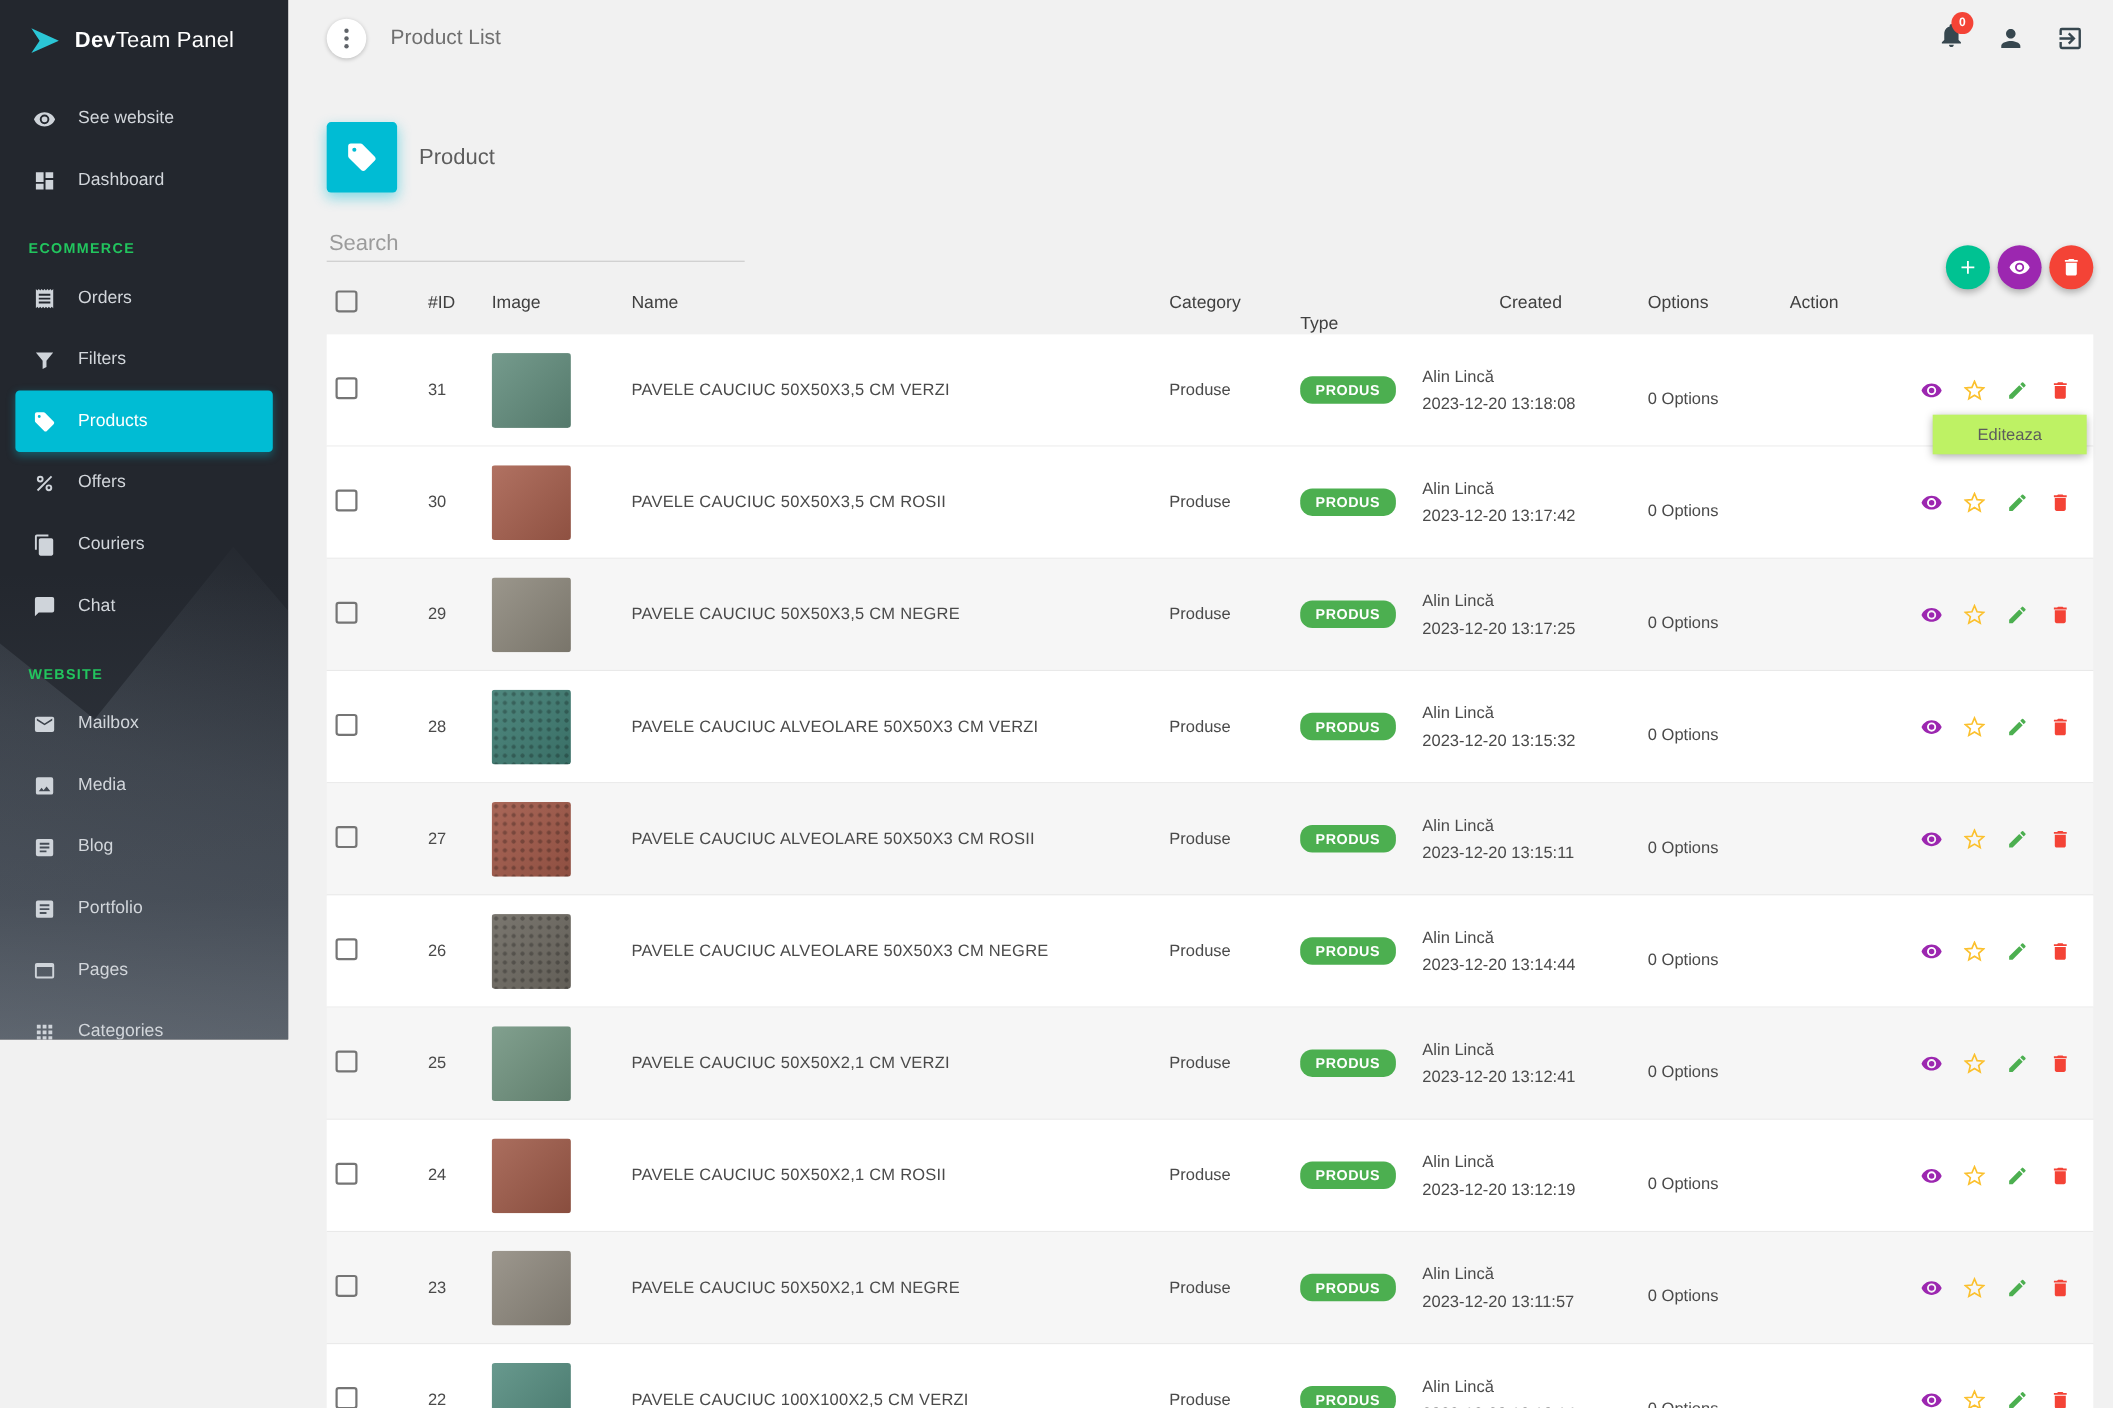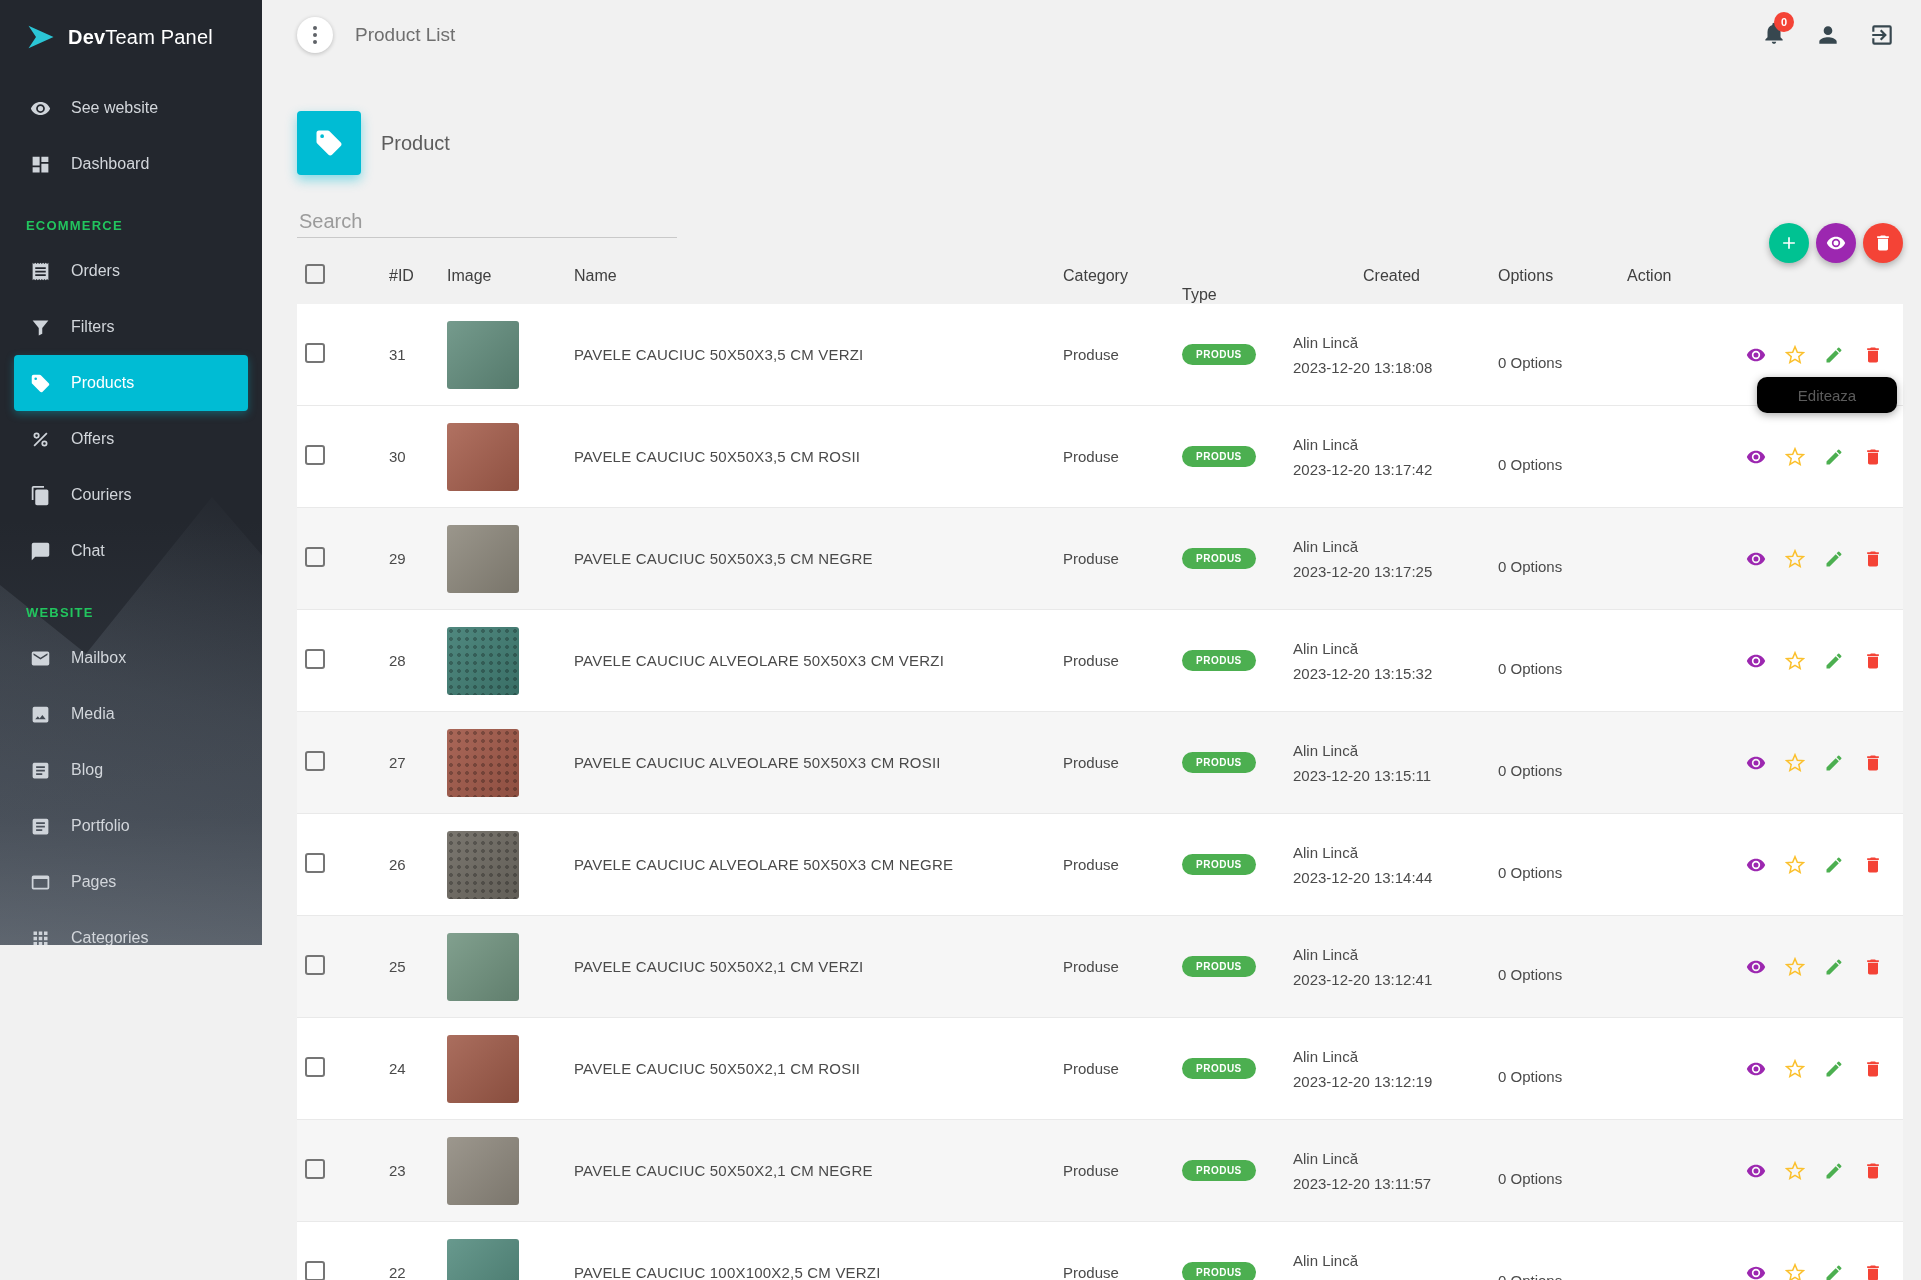--- a/index.html
+++ b/index.html
@@ -122,35 +122,35 @@
   .tile.dots{
     background-image:radial-gradient(rgba(0,0,0,.25) 1.6px, rgba(0,0,0,0) 2.2px),
                      linear-gradient(135deg, rgba(255,255,255,.08), rgba(0,0,0,.12));
     background-size:8px 8px, auto;
   }
   .c-name{padding-left:17px;letter-spacing:.2px;}
   .c-cat{padding-left:6px;}
   .c-type{padding-left:5px;}
   .badge{
     display:inline-block;background:var(--green,#4caf50);color:#fff;
-    font-size:10px;font-weight:bold;letter-spacing:.5px;
+    font-size:13px;font-weight:bold;letter-spacing:.5px;
     padding:5px 14px;border-radius:11px;
   }
   .c-created{padding-left:6px;line-height:25px;}
   .c-opt{padding-left:11px;margin-top:16px;}
   .c-act{display:flex;justify-content:flex-end;align-items:center;gap:19px;padding-right:20px;}
   .aicon{width:20px;height:20px;cursor:pointer;fill:currentColor;}
   .aicon.eye{color:var(--c-view,#9c27b0);}
   .aicon.star{color:var(--c-fav,#fbc02d);fill:none;}
   .aicon.pencil{color:var(--c-edit,#4caf50);}
   .aicon.trash{color:var(--c-del,#f44336);}
   
   .tooltip{
     position:absolute;left:1757px;top:377px;width:140px;height:36px;z-index:40;
-    background:#000000;border-radius:10px;box-shadow:0 2px 8px rgba(0,0,0,.35);
+    background:#bef264;border-radius:0;box-shadow:0 2px 8px rgba(0,0,0,.35);
     display:flex;align-items:center;justify-content:center;
     font-size:15px;color:#5c5c5c;
   }
   .defs{position:absolute;width:0;height:0;overflow:hidden;}
 </style>
 </head>
 <body>
 
 <svg class="defs" aria-hidden="true">
   <defs>

